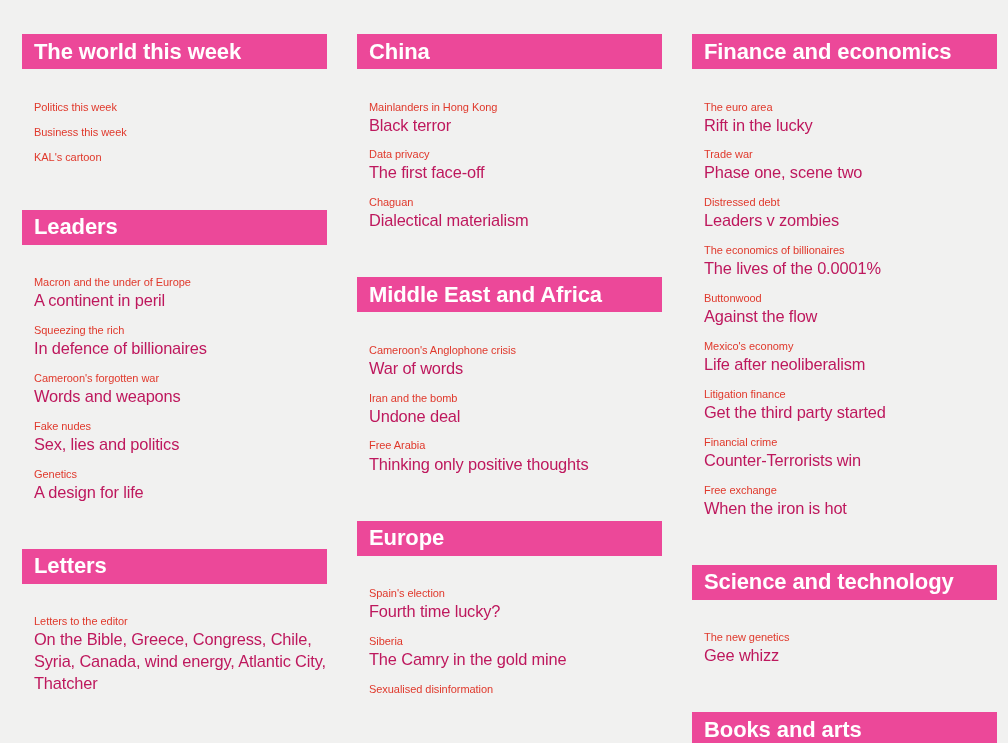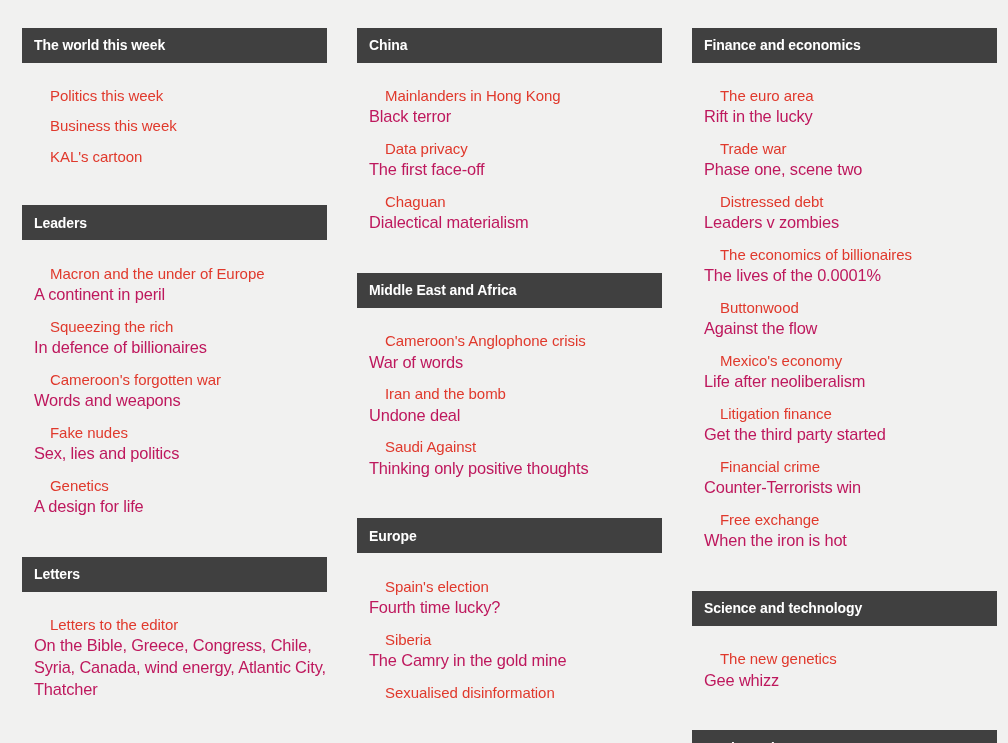--- a/index.html
+++ b/index.html
@@ -31,23 +31,23 @@
     display: flex;
     flex-direction: column;
   }
   .section {
     display: block;
   }
   .section + .section {
     margin-top: 27px;
   }
   .section-header {
-    background: #404040;
+    background: #ec4899;
     color: #ffffff;
-    font-size: 14px;
+    font-size: 22px;
     font-weight: bold;
     line-height: 1;
     padding: 10px 0 10px 12px;
     letter-spacing: -0.1px;
     box-sizing: border-box;
     height: 35px;
     display: flex;
     align-items: center;
   }
   .section-list {
@@ -59,23 +59,23 @@
   .article-item {
     padding: 0 0 0 12px;
     margin-top: 11px;
   }
   .article-item:first-child {
     margin-top: 6px;
   }
   .flytitle {
     display: block;
     color: #e0392c;
-    font-size: 15px;
+    font-size: 11px;
     line-height: 1.28;
-    margin: 0 0 1px 16px;
+    margin: 0 0 1px 0;
     letter-spacing: -0.05px;
   }
   .title {
     display: block;
     color: #be185d;
     font-size: 16.4px;
     line-height: 1.33;
     margin: 0;
     letter-spacing: -0.15px;
   }
@@ -158,21 +158,21 @@
         <ul class="section-list">
           <li class="article-item">
             <a class="flytitle">Cameroon's Anglophone crisis</a>
             <a class="title">War of words</a>
           </li>
           <li class="article-item">
             <a class="flytitle">Iran and the bomb</a>
             <a class="title">Undone deal</a>
           </li>
           <li class="article-item">
-            <a class="flytitle">Saudi Against</a>
+            <a class="flytitle">Free Arabia</a>
             <a class="title">Thinking only positive thoughts</a>
           </li>
         </ul>
       </section>
       <section class="section">
         <h2 class="section-header">Europe</h2>
         <ul class="section-list">
           <li class="article-item">
             <a class="flytitle">Spain's election</a>
             <a class="title">Fourth time lucky?</a>

